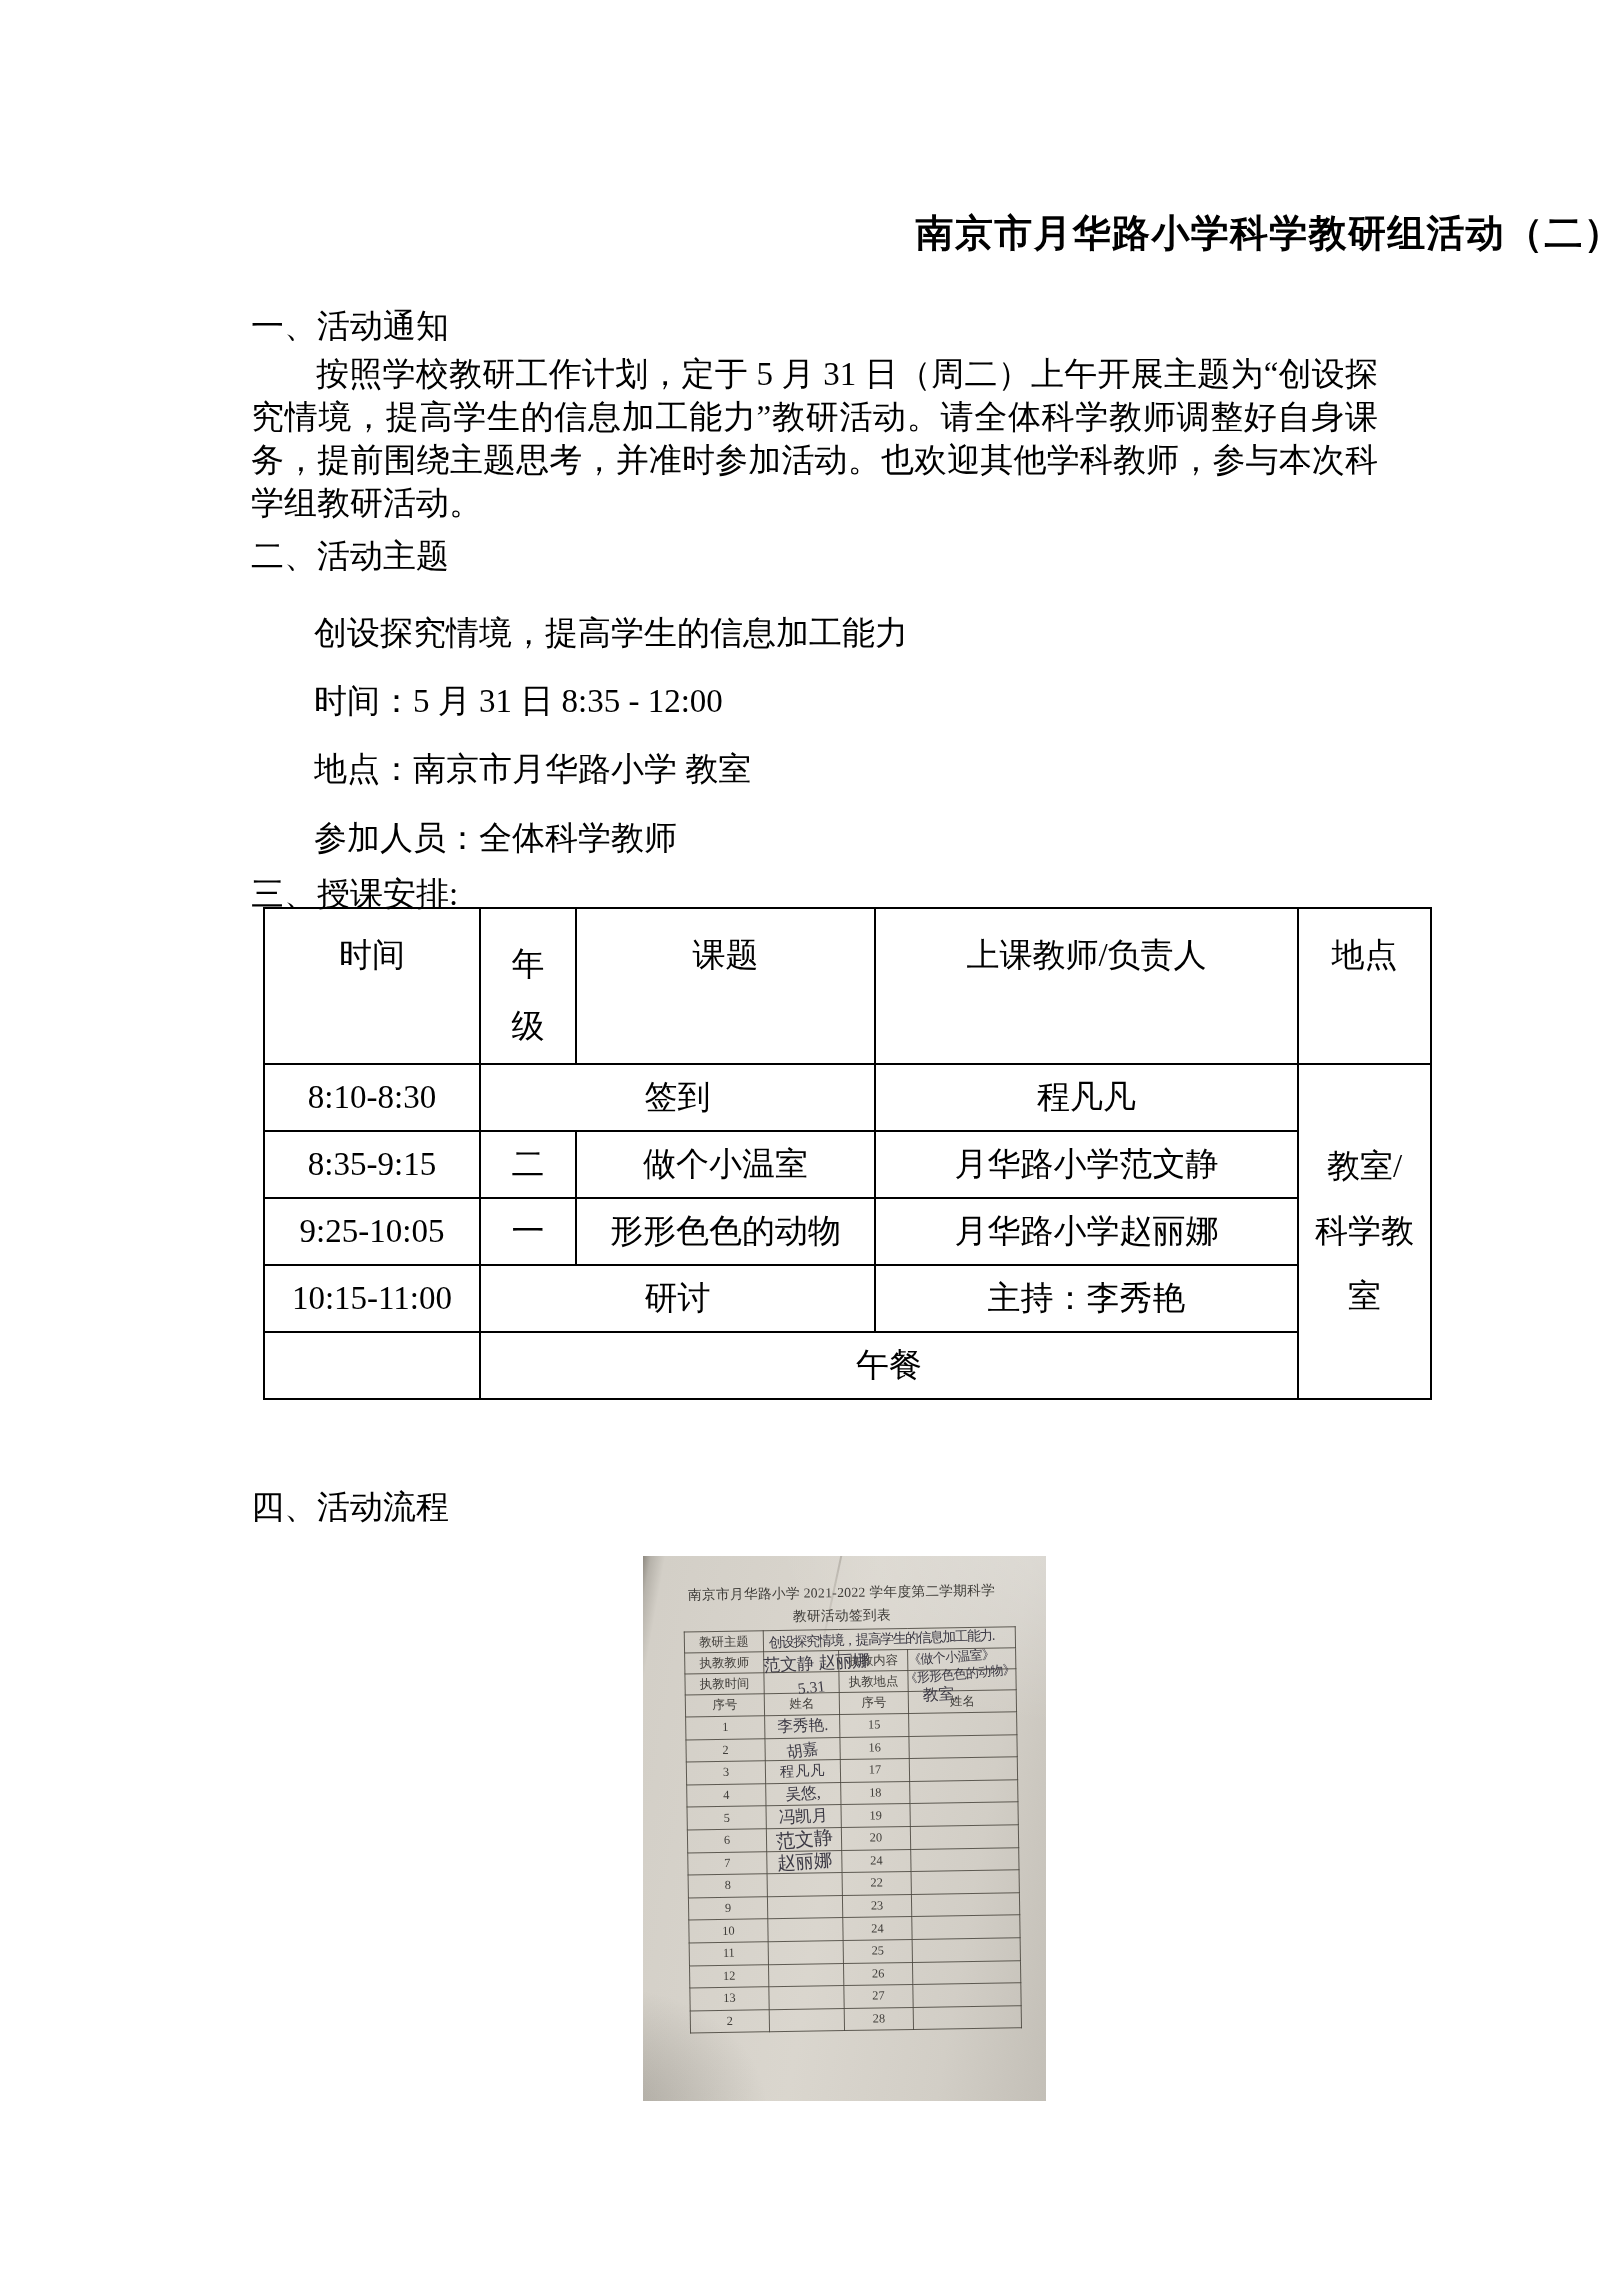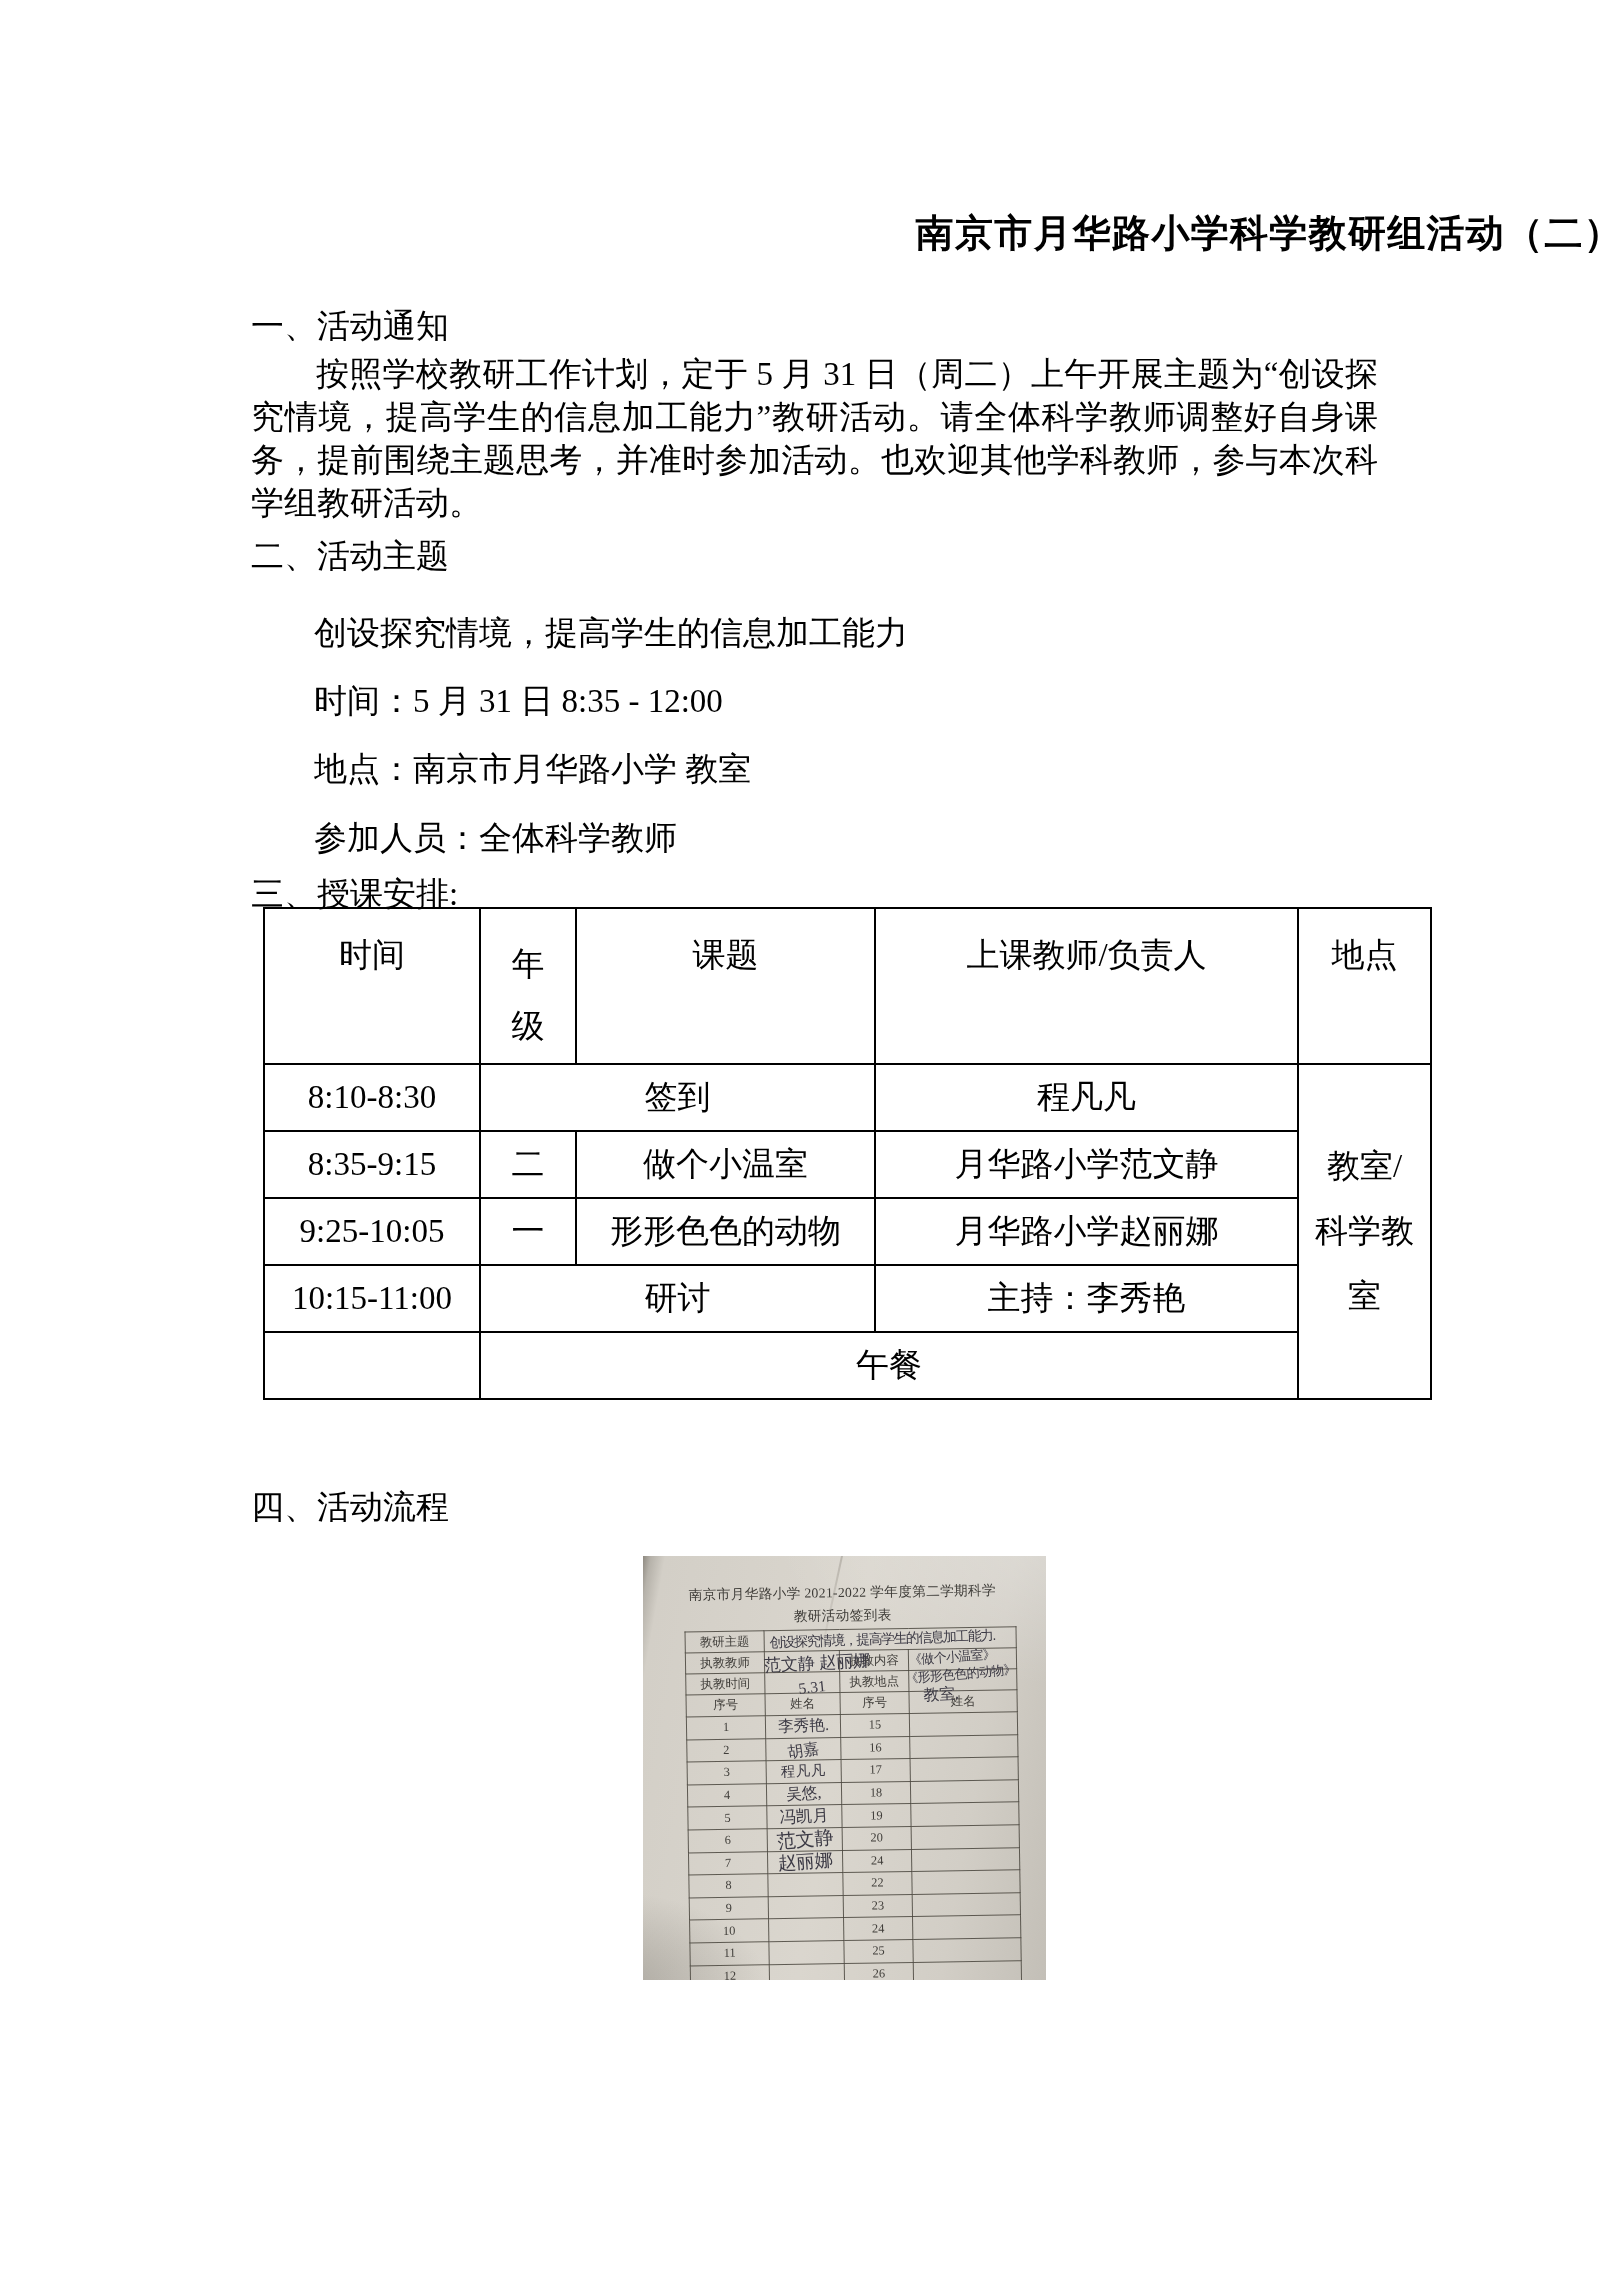--- a/index.html
+++ b/index.html
@@ -40,21 +40,21 @@
     font-size:33px;padding:0;overflow:hidden;
   }
   .schedule thead th{height:130px;vertical-align:top;padding-top:23.6px;}
   .schedule th.th-grade{padding-left:30px;padding-right:30px;word-break:break-all;line-height:62px;}
   .schedule tbody td{height:65px;}
   .schedule td.place-cell{vertical-align:middle;border-radius:16px;}
   .place-wrap{display:inline-block;width:108px;line-height:65px;font-size:33px;}
 
   
   .photo{
-    position:absolute;left:643px;top:1556px;width:403px;height:424px;
+    position:absolute;left:643px;top:1556px;width:403px;height:545px;
     background:
       radial-gradient(130% 60% at 110% -5%, rgba(255,255,255,.30), rgba(255,255,255,0) 60%),
       radial-gradient(60% 35% at -8% 102%, rgba(60,56,48,.28), rgba(60,56,48,0) 65%),
       linear-gradient(100deg,#8f8a81 0px,#b6b2aa 7.9px,#d3cfc7 22px,#dad6ce 48%,#d2cec6 78%,#c3bfb7 100%);
     overflow:hidden;
   }
   .photo-inner{
     position:absolute;left:0;top:0;width:100%;height:100%;
     transform:rotate(-0.9deg);transform-origin:50% 40%;
   }

